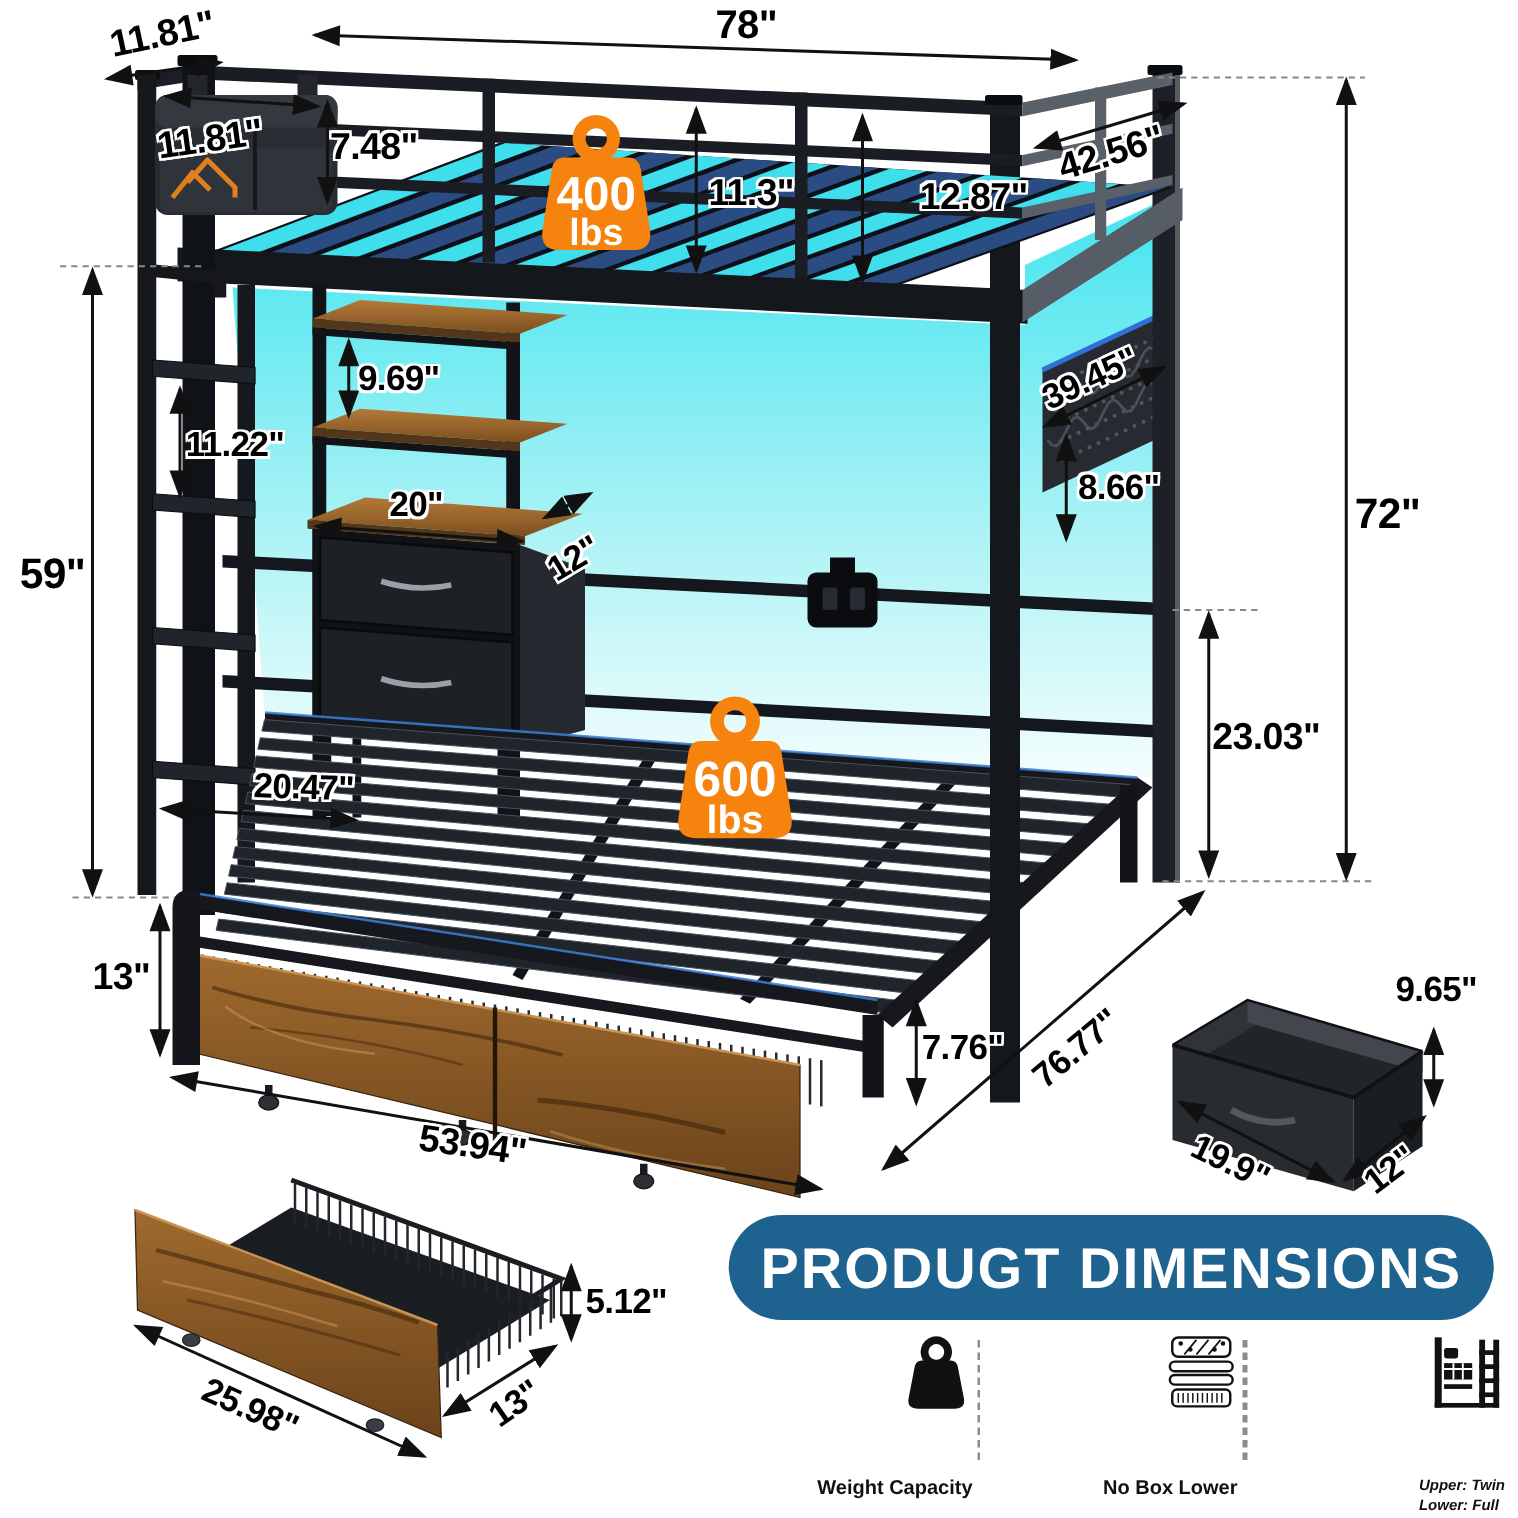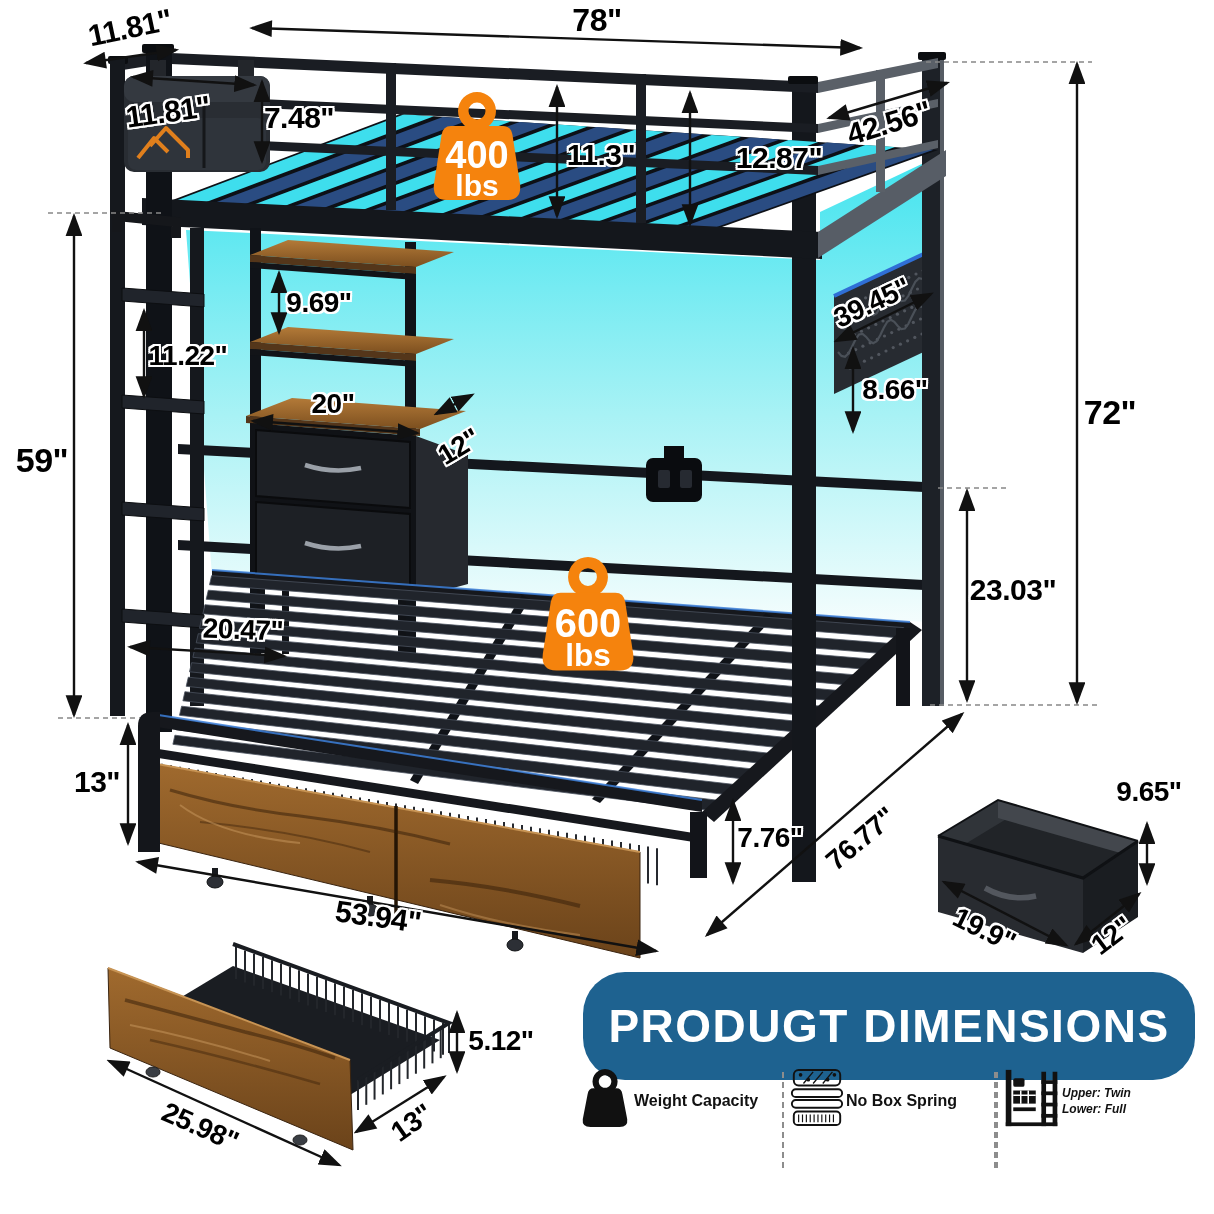--- a/index.html
+++ b/index.html
@@ -4,25 +4,25 @@
 <style>
   html,body{margin:0;padding:0;background:#fff;}
   .stage{position:relative;width:1214px;height:1214px;background:#ffffff;overflow:hidden;
          font-family:"Liberation Sans",sans-serif;}
   .art{position:absolute;left:0;top:0;}
   .art text{font-family:"Liberation Sans",sans-serif;font-weight:700;fill:#fff;text-anchor:middle;}
   .dim{position:absolute;transform:translate(-50%,-50%) rotate(var(--r,0deg));
        font-weight:700;color:#000;font-size:28px;white-space:nowrap;letter-spacing:-0.5px;
        text-shadow:-2px -2px 0 #fff,2px -2px 0 #fff,-2px 2px 0 #fff,2px 2px 0 #fff,
                    0 -2px 0 #fff,0 2px 0 #fff,-2px 0 0 #fff,2px 0 0 #fff;}
-  .banner{position:absolute;left:583px;top:972px;width:612px;height:108px;border-radius:42px;
+  .banner{position:absolute;left:583px;top:972px;width:612px;height:84px;border-radius:42px;
           background:#1E6290;display:flex;align-items:center;justify-content:center;
           color:#fff;font-size:46px;font-weight:700;letter-spacing:1.5px;}
   .features{position:absolute;left:572px;top:1062px;width:636px;display:flex;align-items:flex-start;}
-  .feat{display:flex;align-items:center;flex:1;padding:0 4px;}
+  .feat{display:flex;flex-direction:column;align-items:flex-end;flex:1;padding:0 4px;gap:40px;}
   .feat .ic{height:68px;display:flex;align-items:flex-end;}
   .feat .lb{margin-top:10px;font-size:16px;font-weight:700;color:#111;text-align:center;line-height:1.35;}
   .feat .lb2{margin-top:10px;font-size:12px;font-weight:700;color:#111;text-align:left;line-height:1.35;font-style:italic;}
   .sep{border-left:2px dashed #8d8d8d;height:96px;margin-top:10px;}
 </style>
 </head>
 <body>
 
 <div class="stage">
 
@@ -496,21 +496,21 @@
         <circle cx="13" cy="8" r="0.9" fill="#111"></circle>
             <circle cx="21" cy="13" r="0.9" fill="#111"></circle>
         <circle cx="41" cy="13" r="0.9" fill="#111"></circle>
             <circle cx="48" cy="8" r="0.9" fill="#111"></circle>
         <rect x="4" y="23" width="52" height="8" rx="4"></rect>
         <rect x="4" y="34" width="52" height="8" rx="4"></rect>
         <rect x="6" y="46" width="48" height="14" rx="4"></rect>
         <path d="M11,49 v8 M15,49 v8 M19,49 v8 M23,49 v8 M27,49 v8 M31,49 v8 M35,49 v8 M39,49 v8 M43,49 v8 M47,49 v8" stroke-width="1.2"></path>
       </svg>
     </div>
-    <div class="lb">No Box Spring</div>
+    <div class="lb">No Box Lower</div>
   </div>
   <div class="sep"></div>
   <div class="sep"></div>
   <div class="feat">
     <div class="ic">
       <svg width="60" height="64" viewBox="0 0 64 64" fill="#111">
         <rect x="4" y="2" width="6" height="60"></rect>
         <rect x="12" y="11" width="12" height="9" rx="2"></rect>
         <rect x="12" y="24" width="24" height="14"></rect>
         <path d="M12,29 h24 M20,24 v14 M28,24 v14" stroke="#fff" stroke-width="1.6"></path>

